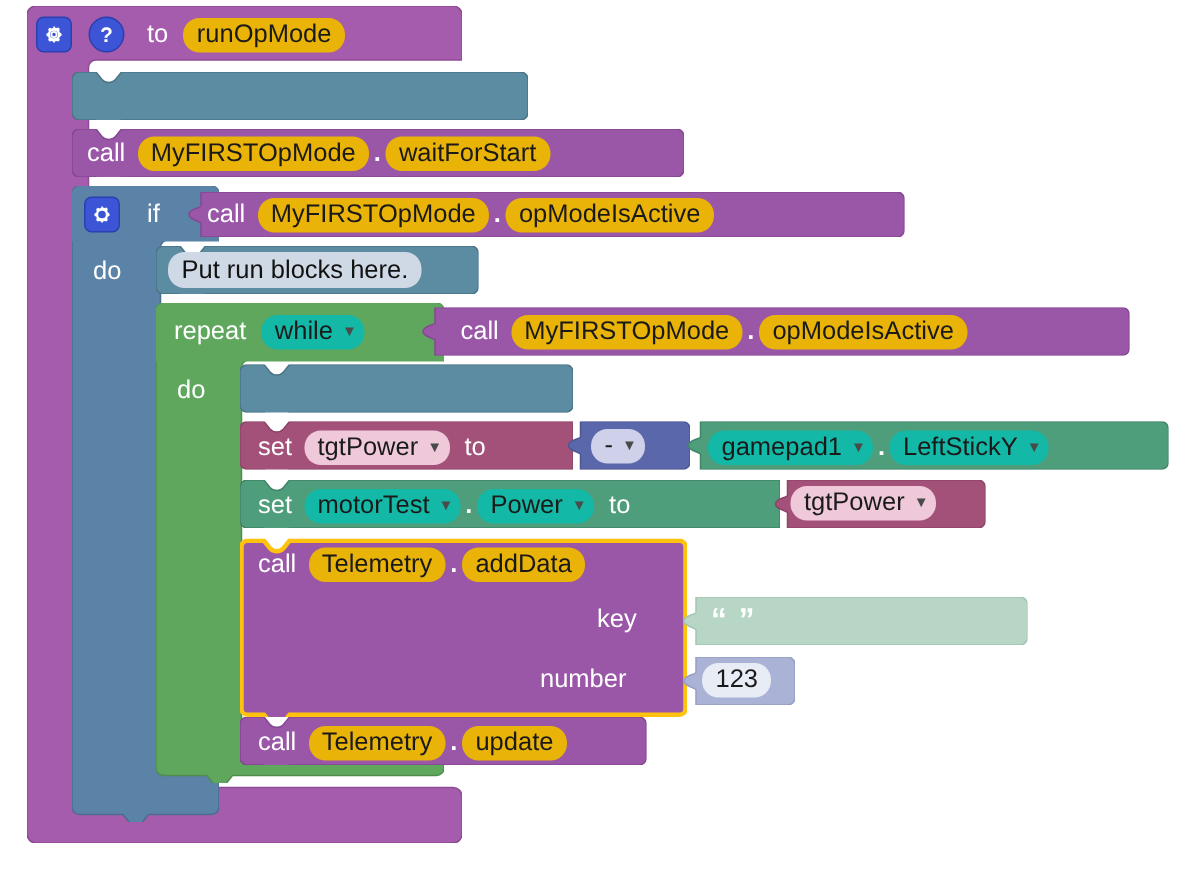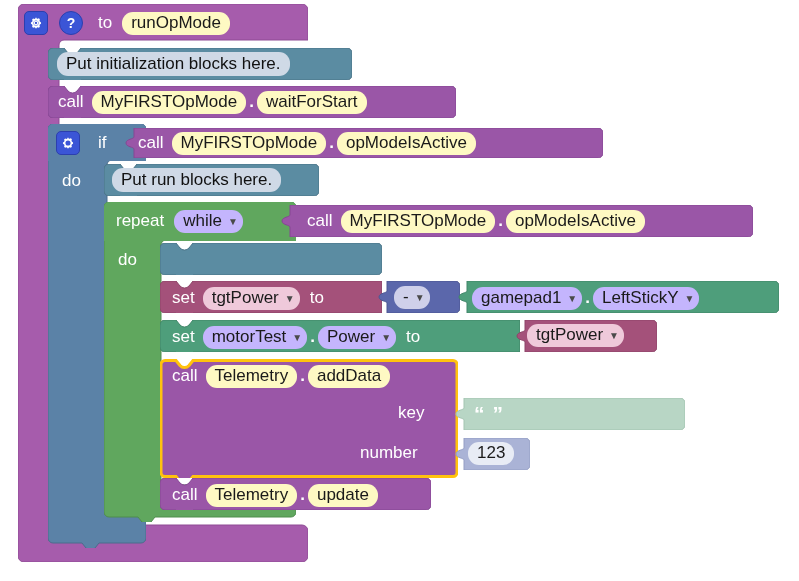--- a/index.html
+++ b/index.html
@@ -38,22 +38,22 @@
   .pill {
     display: inline-flex;
     align-items: center;
     border-radius: 11px;
     padding: 1px 9px 2px 9px;
     font-size: 17px;
     color: #1a1a1a;
     height: 23px;
     box-sizing: border-box;
   }
-  .pill-lilac  { background: #fef9c3; }
-  .pill-mint   { background: #c4b5fd; }
+  .pill-lilac  { background: #eab308; }
+  .pill-mint   { background: #14b8a6; }
   .pill-pink   { background: #efc9da; }
   .pill-lav    { background: #cfd0ea; }
   .pill-grey   { background: #cfd9e6; color:#111; }
   .pill-num    { background: #e8ecf5; }
   .pill-dd     { padding-right: 5px; }
 
   .caret {
     margin-left: 6px;
     font-size: 10px;
     color: #4a4a4a;
@@ -119,21 +119,20 @@
     <span class="lbl" style="margin-left:11px;">to</span>
     <span class="pill pill-lilac" style="margin-left:6px;">runOpMode</span>
   </div>
 
   <div style="position:absolute;left:48px;top:48px;">
     <svg width="304" height="32" viewBox="0 0 304 32">
       <path d="M5,0 H16 l4,5 a6,6 0 0 0 9,0 l4,-5 H299 a5,5 0 0 1 5,5 V27 a5,5 0 0 1 -5,5
                H33 l-4,5 a6,6 0 0 1 -9,0 l-4,-5 H5 a5,5 0 0 1 -5,-5 V5 a5,5 0 0 1 5,-5 Z" fill="#5b8ca2" stroke="#4b7487" stroke-width="1"></path>
     </svg>
   </div>
-  <div class="pill pill-grey" style="position:absolute;left:57px;top:52px;height:24px;font-size:17px;">Put initialization blocks here.</div>
 
   <div style="position:absolute;left:48px;top:86px;">
     <svg width="408" height="32" viewBox="0 0 408 32">
       <path d="M5,0 H16 l4,5 a6,6 0 0 0 9,0 l4,-5 H403 a5,5 0 0 1 5,5 V27 a5,5 0 0 1 -5,5
                H33 l-4,5 a6,6 0 0 1 -9,0 l-4,-5 H5 a5,5 0 0 1 -5,-5 V5 a5,5 0 0 1 5,-5 Z" fill="#9a56a7" stroke="#854793" stroke-width="1"></path>
     </svg>
   </div>
   <div class="blk" style="left:54px;top:89px;height:26px;background:transparent;">
     <span class="lbl">call</span>
     <span class="pill pill-lilac" style="margin-left:4px;">MyFIRSTOpMode</span>

